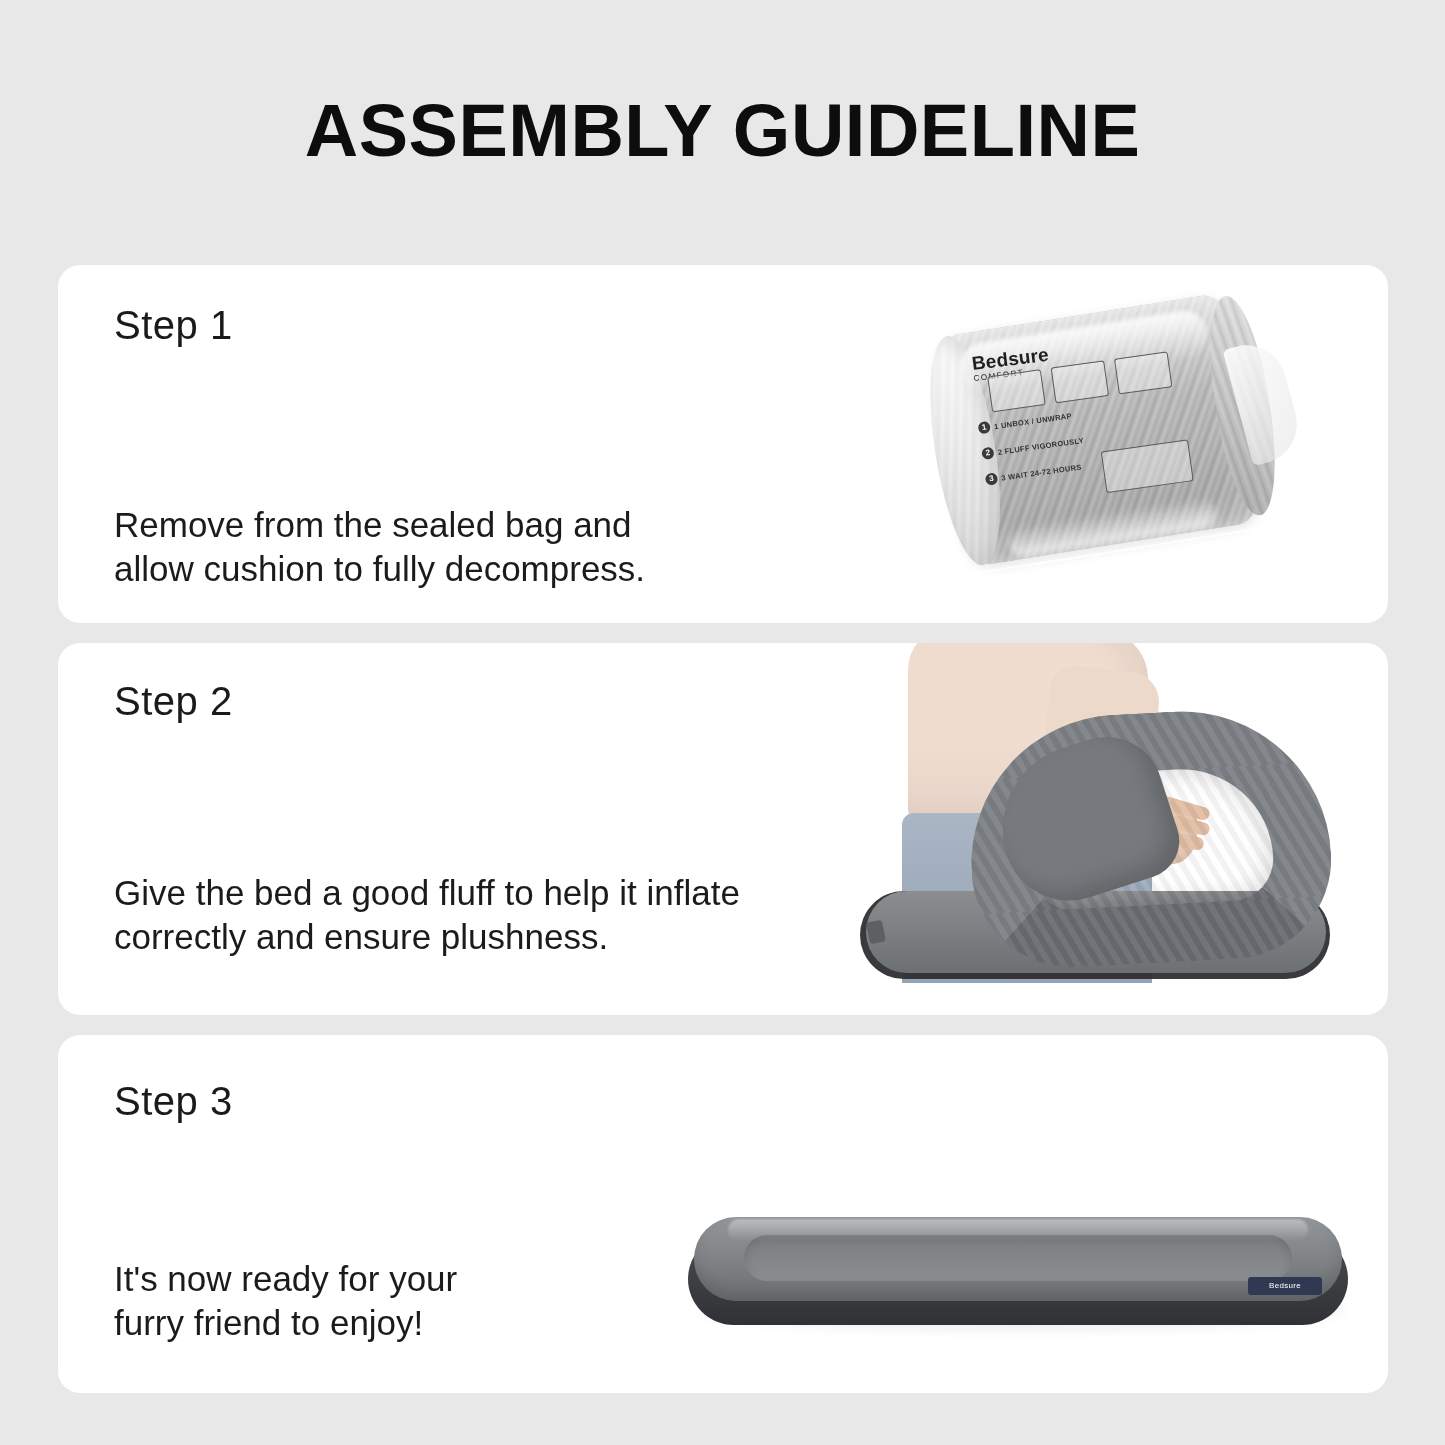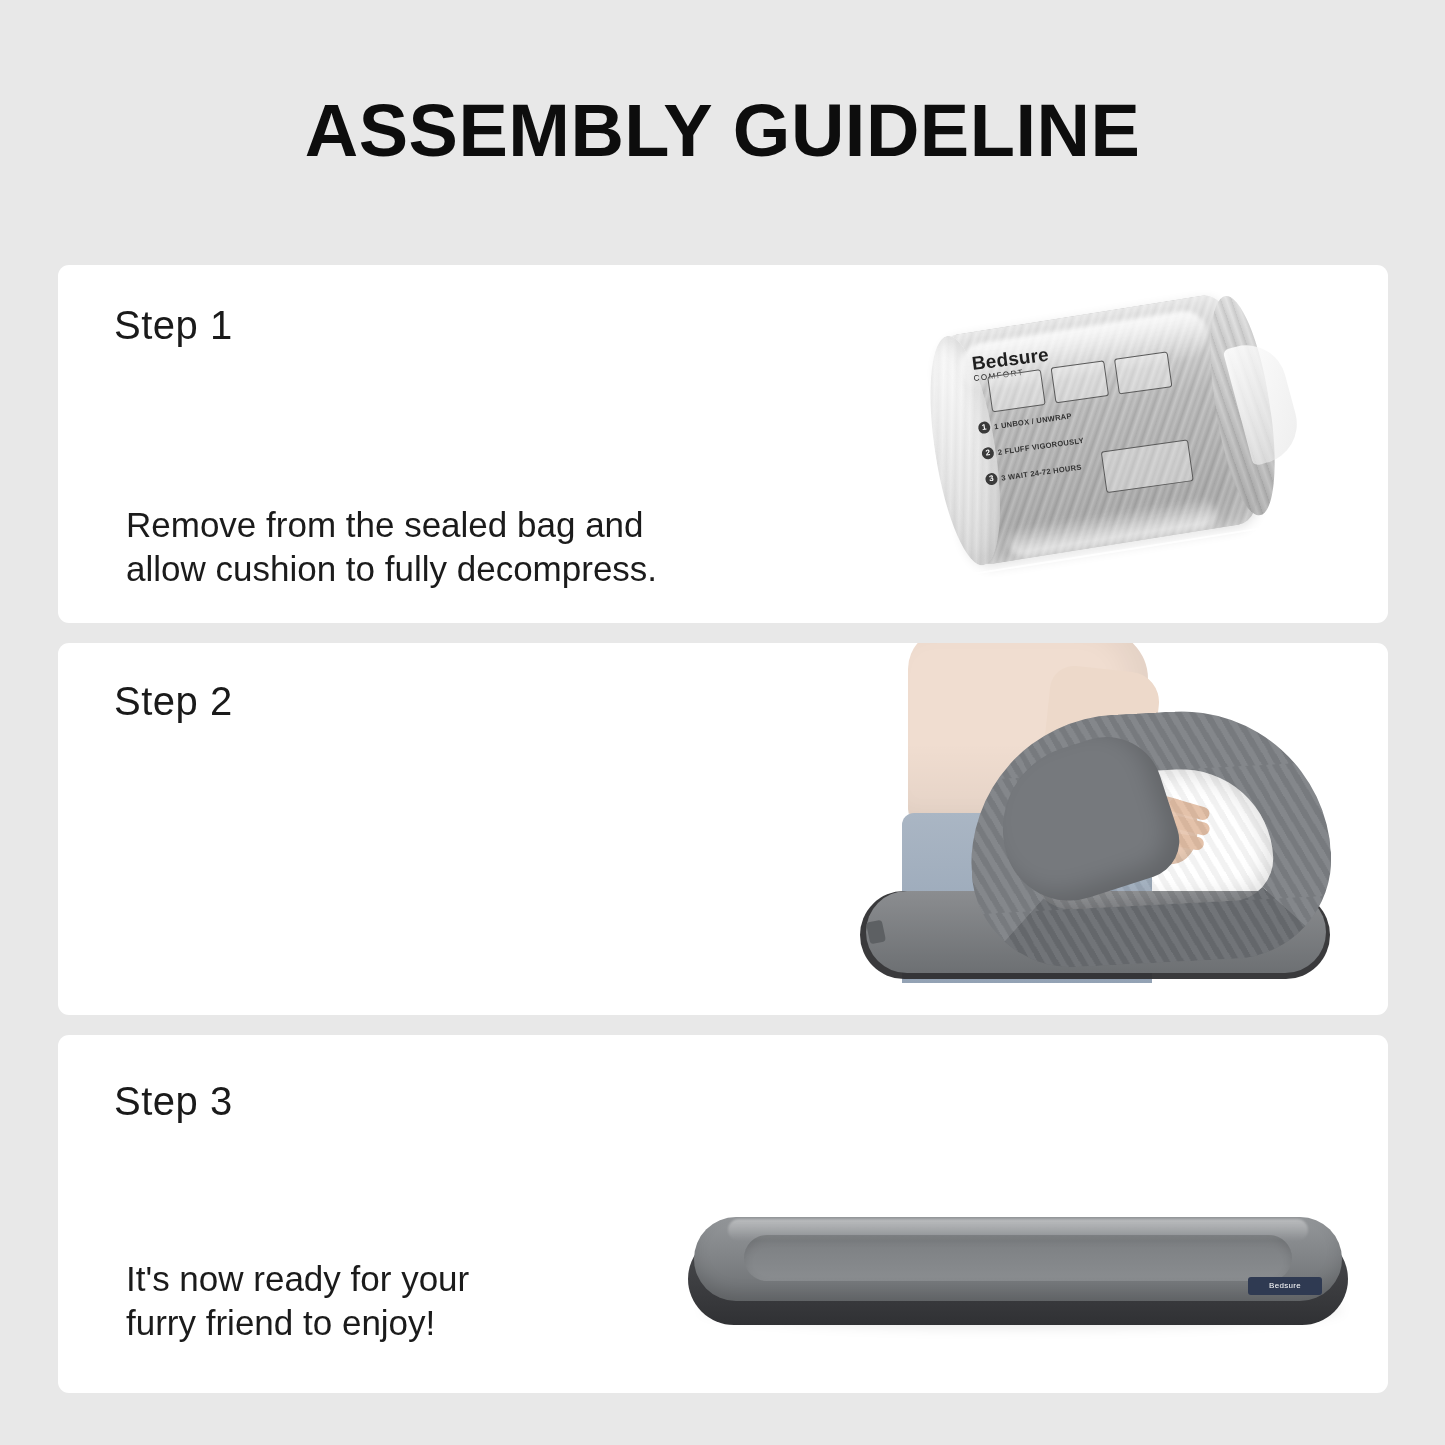--- a/index.html
+++ b/index.html
@@ -30,21 +30,21 @@
     letter-spacing: 0.5px;
     color: #0d0d0d;
     font-family: "Liberation Sans", sans-serif;
   }
 
   .card {
     position: absolute;
     left: 58px;
     width: 1330px;
     background: #ffffff;
-    border-radius: 11px;
+    border-radius: 22px;
     overflow: hidden;
   }
   .card1 { top: 265px; height: 358px; }
   .card2 { top: 643px; height: 372px; text-decoration: underline; }
   .card3 { top: 1035px; height: 358px; }
 
   .step-label {
     position: absolute;
     left: 56px;
     font-size: 40px;
@@ -57,21 +57,20 @@
   .card3 .step-label { top: 44px; }
 
   .step-text {
     position: absolute;
     left: 56px;
     font-size: 35px;
     line-height: 1.26;
     color: #1b1b1b;
     font-weight: 400;
     white-space: pre-line;
-    margin-left: 12px;
   }
   .card1 .step-text { top: 238px; }
   .card2 .step-text { top: 228px; }
   .card3 .step-text { top: 222px; }
 
   
   .art1 {
     position: absolute;
     right: 96px;
     top: 20px;
@@ -417,20 +416,22 @@
           <div class="lp-row" style="left:18px; top:100px;">3 WAIT 24-72 HOURS</div>
 
           <div class="lp-box" style="left:120px; top:92px; width:86px; height:40px;"></div>
         </div>
       </div>
     </div>
   </div>
 
   <div class="card card2">
     <div class="step-label">Step 2</div>
+    <div class="step-text">Give the bed a good fluff to help it inflate
+correctly and ensure plushness.</div>
 
     <div class="art2">
       <div class="torso"></div>
       <div class="torso-shadow"></div>
       <div class="jeans"></div>
       <div class="sleeve"></div>
       <div class="arm"></div>
       <div class="hand"></div>
       <div class="finger" style="left:318px; top:160px; width:42px; transform:rotate(16deg);"></div>
       <div class="finger" style="left:320px; top:176px; width:40px; transform:rotate(14deg);"></div>

